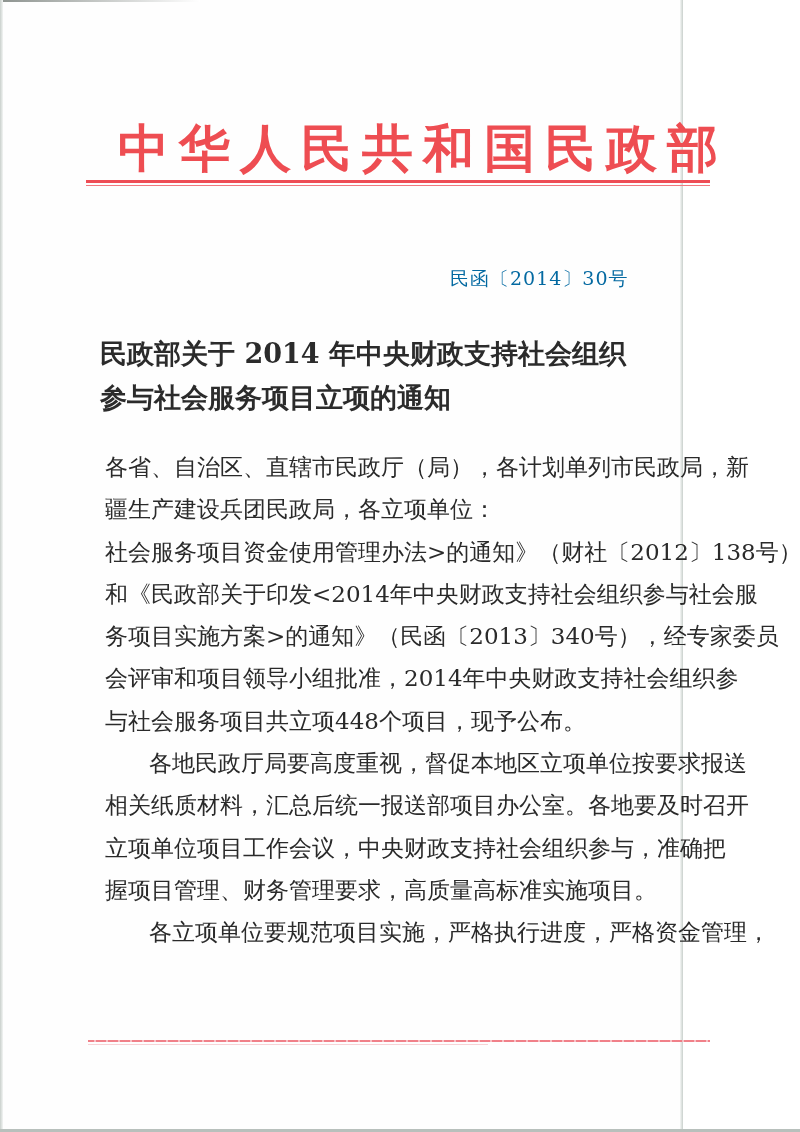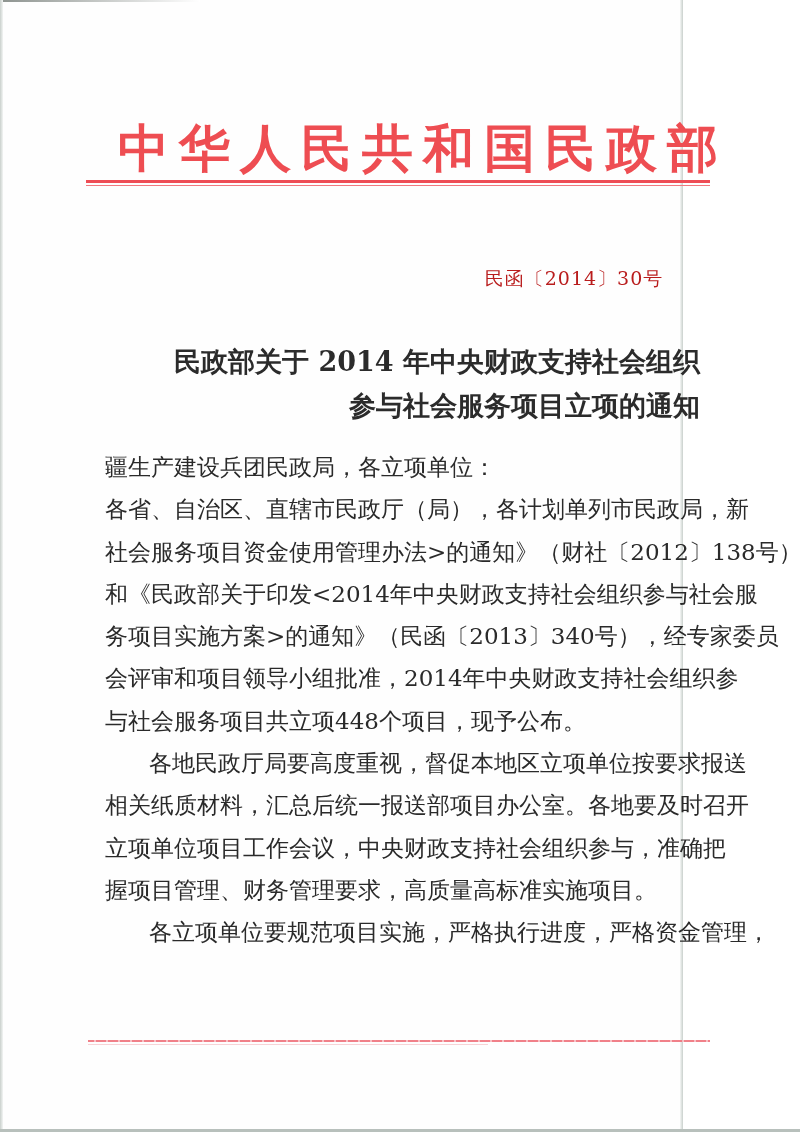--- a/index.html
+++ b/index.html
@@ -15,25 +15,25 @@
 
   .org-header {
     position: absolute; left: 118px; top: 118px; width: 570px; height: 60px;
     color: #ee4d52; font-size: 51px; font-weight: bold; letter-spacing: 10px;
     font-family: "DejaVu Serif", "Liberation Serif", serif; line-height: 60px; white-space: nowrap;
   }
   .red-rule-thick { position: absolute; left: 86px; top: 180px; width: 624px; height: 3px; background: #ee4d55; }
   .red-rule-thin { position: absolute; left: 86px; top: 185px; width: 624px; height: 1px; background: #f07a80; }
 
   .doc-number {
-    position: absolute; left: 450px; top: 266px; width: 248px; text-align: center;
-    color: #b91c1c; font-size: 19px; letter-spacing: 1px; white-space: nowrap;
+    position: absolute; left: 450px; top: 266px; width: 248px; text-align: left;
+    color: #0369a1; font-size: 19px; letter-spacing: 1px; white-space: nowrap;
   }
   .title {
-    position: absolute; left: 100px; top: 340px; width: 600px; text-align: right;
+    position: absolute; left: 100px; top: 332px; width: 600px; text-align: left;
     color: #2b2b2b; font-size: 27px; font-weight: bold; line-height: 44px;
   }
   .title div { white-space: nowrap; }
 
   .body-text {
     position: absolute; left: 105px; top: 446px; width: 594px;
     color: #2a2a2a; font-size: 23px; line-height: 42.3px; text-align: justify;
   }
   .line { white-space: nowrap; height: 42.3px; }
   .indent { padding-left: 44px; }
@@ -56,22 +56,22 @@
   <div class="red-rule-thin"></div>
 
   <div class="doc-number">民函〔2014〕30号</div>
 
   <div class="title">
     <div>民政部关于 2014 年中央财政支持社会组织</div>
     <div>参与社会服务项目立项的通知</div>
   </div>
 
   <div class="body-text">
+    <div class="line">各省、自治区、直辖市民政厅（局），各计划单列市民政局，新</div>
     <div class="line">疆生产建设兵团民政局，各立项单位：</div>
-    <div class="line">各省、自治区、直辖市民政厅（局），各计划单列市民政局，新</div>
     <div class="line">社会服务项目资金使用管理办法&gt;的通知》（财社〔2012〕138号）</div>
     <div class="line">和《民政部关于印发&lt;2014年中央财政支持社会组织参与社会服</div>
     <div class="line">务项目实施方案&gt;的通知》（民函〔2013〕340号），经专家委员</div>
     <div class="line">会评审和项目领导小组批准，2014年中央财政支持社会组织参</div>
     <div class="line">与社会服务项目共立项448个项目，现予公布。</div>
     <div class="line indent">各地民政厅局要高度重视，督促本地区立项单位按要求报送</div>
     <div class="line">相关纸质材料，汇总后统一报送部项目办公室。各地要及时召开</div>
     <div class="line">立项单位项目工作会议，中央财政支持社会组织参与，准确把</div>
     <div class="line">握项目管理、财务管理要求，高质量高标准实施项目。</div>
     <div class="line indent">各立项单位要规范项目实施，严格执行进度，严格资金管理，</div>

